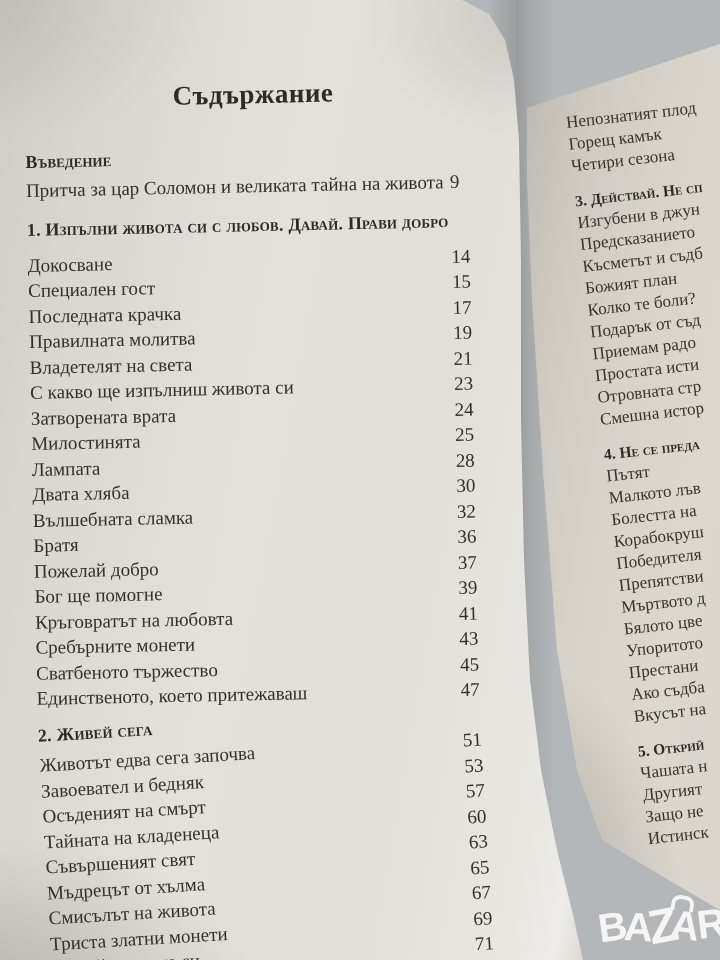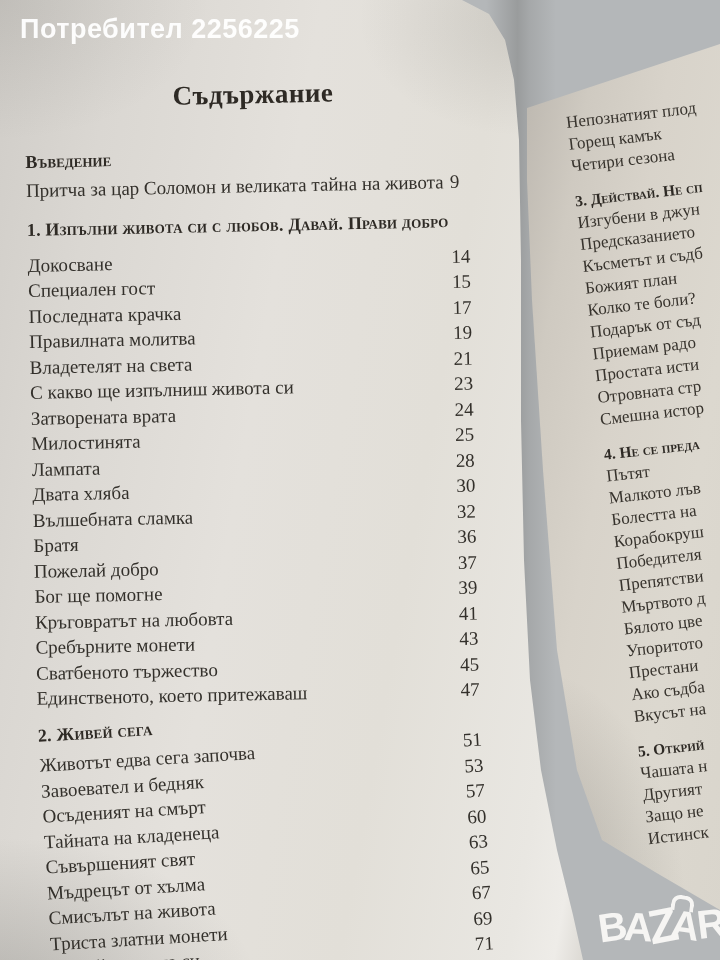--- a/index.html
+++ b/index.html
@@ -299,20 +299,19 @@
           <div class="r-row">Другият</div>
 
           <div class="r-row">Защо не</div>
 
           <div class="r-row">Истинск</div>
         </div>
 
     </div>
   </div>
 
-  <div class="watermark">Потребител 2256225</div>
 
   <div class="bazar">
     <span class="bz-b">B</span><span class="bz-a1">A</span><span class="bz-z">Z</span><span class="bz-a2">A</span><span class="bz-r">R</span>
     <i class="bag-handle"></i>
   </div>
 
 </div>
 
 </body></html>

